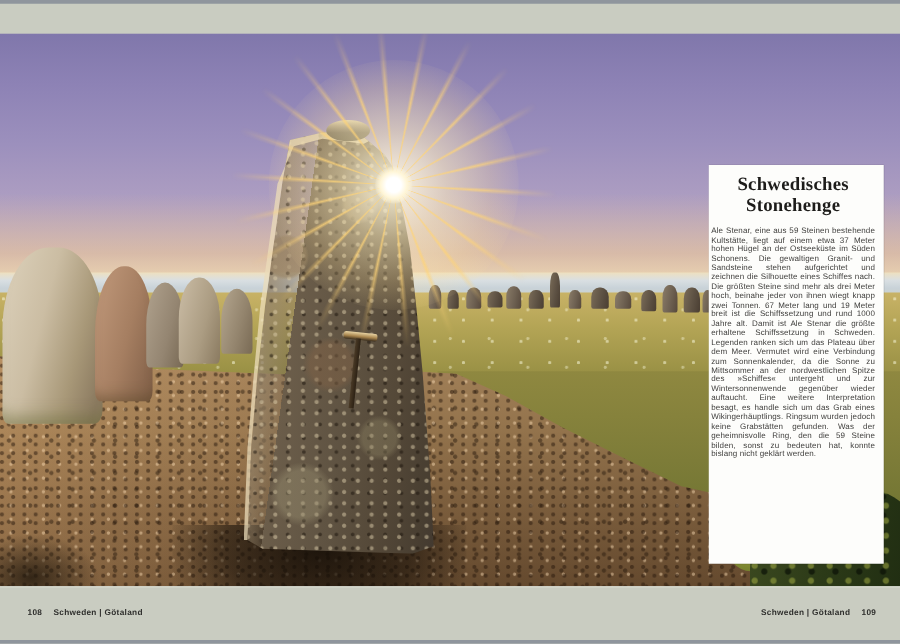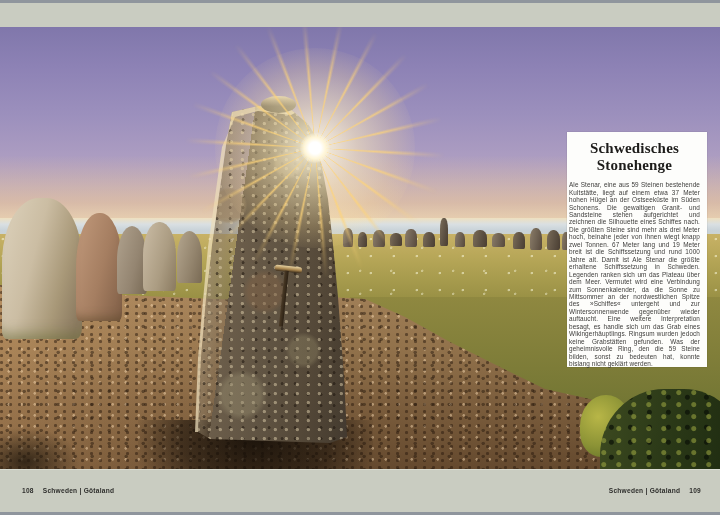--- a/index.html
+++ b/index.html
@@ -107,21 +107,21 @@
   .bush-lit{position:absolute;left:580px;top:368px;width:52px;height:62px;border-radius:50% 50% 40% 40%;
     background:radial-gradient(circle at 35% 35%, #b8b647 0%, #8c9336 55%, #5d6c26 100%);}
   .bush{position:absolute;left:600px;top:362px;width:140px;height:95px;border-radius:46% 40% 0 0 / 70% 55% 0 0;
     background:
       radial-gradient(circle 2px at 25% 30%, rgba(170,180,70,.5) 0 2px, transparent 3px),
       radial-gradient(circle 2px at 60% 55%, rgba(10,16,6,.7) 0 2px, transparent 3px),
       linear-gradient(100deg,#3d4a20 0%, #2c3a18 45%, #1d2a10 100%);
     background-size:15px 12px, 19px 15px, auto;}
 
   
-  .infobox{position:absolute;left:567px;top:132px;width:140px;height:235px;background:#fdfdfb;
+  .infobox{position:absolute;left:567px;top:132px;width:140px;height:319px;background:#fdfdfb;
     box-shadow:0 0 1px rgba(0,0,0,.25);box-sizing:border-box;padding:7px 7px 0 2px;}
   .infobox h1{margin:1px 0 7px 0;font-family:"Liberation Serif", serif;font-weight:700;
     font-size:15px;line-height:1.14;text-align:center;color:#1d1c1a;letter-spacing:.2px;}
   .infobox p{margin:0;font-size:6.4px;line-height:7.45px;text-align:justify;color:#3d3c3a;
     letter-spacing:.1px;}
 
   
   .footer{position:absolute;bottom:0;left:0;width:720px;height:45px;background:#c9ccc1;
     border-top:1px solid #d9dcd2;}
   .foot{position:absolute;top:17px;display:flex;align-items:baseline;gap:9px;

